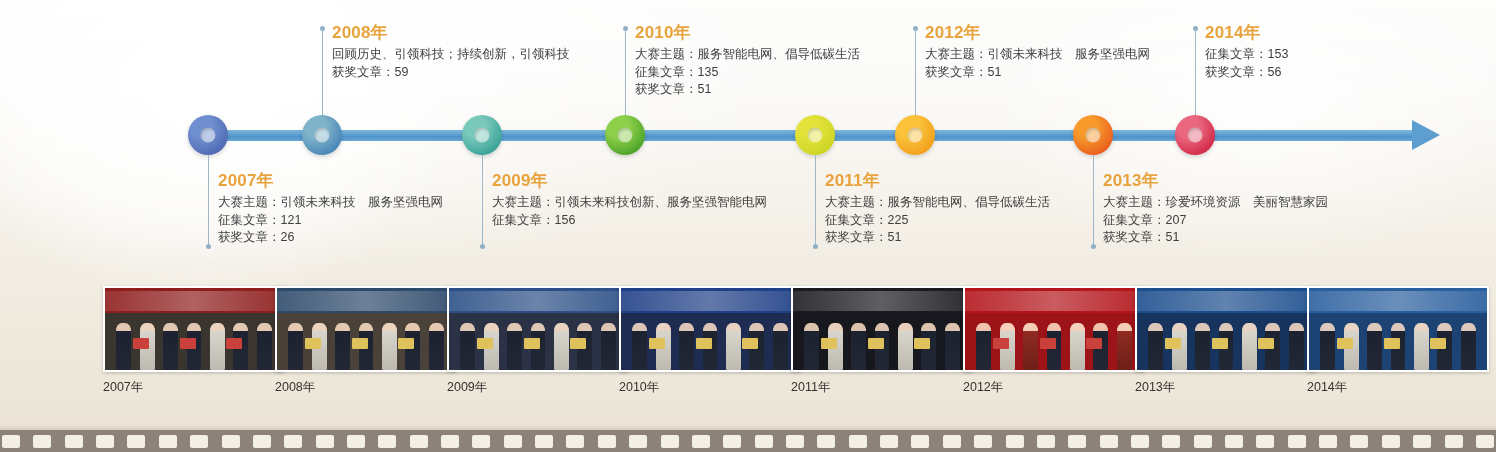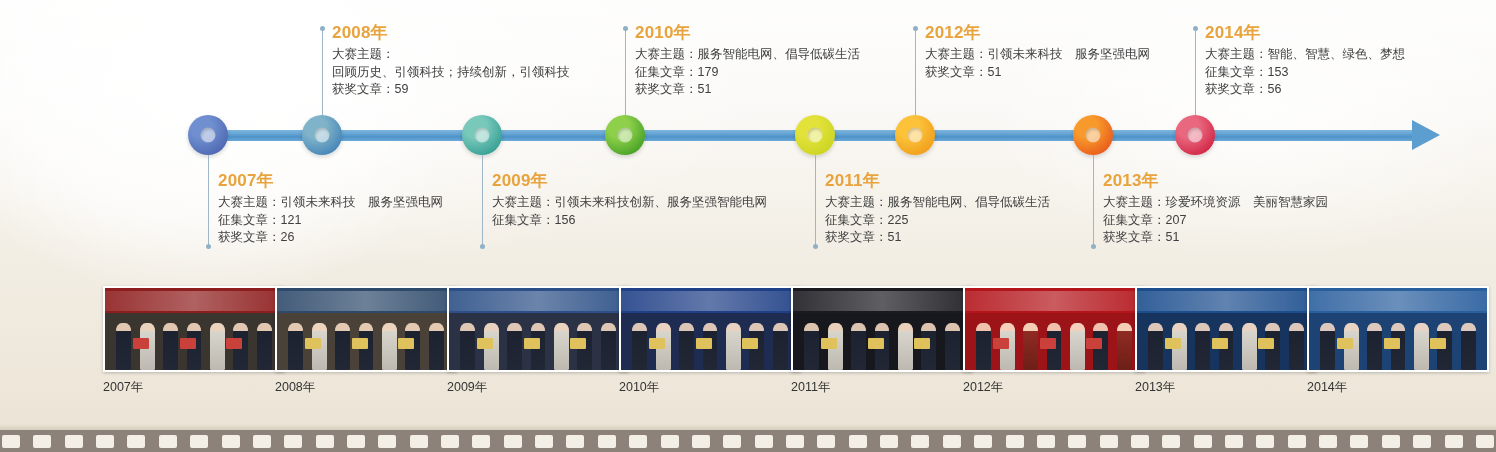--- a/index.html
+++ b/index.html
@@ -282,33 +282,32 @@
       </div>
     <div id="entries-layer">
         <div class="entry" style="left: 218px; top: 170px;">
           <div class="entry-year">2007年</div>
           <div class="entry-line">大赛主题：引领未来科技　服务坚强电网</div>
           <div class="entry-line">征集文章：121</div>
           <div class="entry-line">获奖文章：26</div>
         </div>
         <div class="entry" style="left: 332px; top: 22px;">
           <div class="entry-year">2008年</div>
-          <div class="entry-line">大赛主题：</div>
           <div class="entry-line">回顾历史、引领科技；持续创新，引领科技</div>
           <div class="entry-line">获奖文章：59</div>
         </div>
         <div class="entry" style="left: 492px; top: 170px;">
           <div class="entry-year">2009年</div>
           <div class="entry-line">大赛主题：引领未来科技创新、服务坚强智能电网</div>
           <div class="entry-line">征集文章：156</div>
         </div>
         <div class="entry" style="left: 635px; top: 22px;">
           <div class="entry-year">2010年</div>
           <div class="entry-line">大赛主题：服务智能电网、倡导低碳生活</div>
-          <div class="entry-line">征集文章：179</div>
+          <div class="entry-line">征集文章：135</div>
           <div class="entry-line">获奖文章：51</div>
         </div>
         <div class="entry" style="left: 825px; top: 170px;">
           <div class="entry-year">2011年</div>
           <div class="entry-line">大赛主题：服务智能电网、倡导低碳生活</div>
           <div class="entry-line">征集文章：225</div>
           <div class="entry-line">获奖文章：51</div>
         </div>
         <div class="entry" style="left: 925px; top: 22px;">
           <div class="entry-year">2012年</div>
@@ -316,21 +315,20 @@
           <div class="entry-line">获奖文章：51</div>
         </div>
         <div class="entry" style="left: 1103px; top: 170px;">
           <div class="entry-year">2013年</div>
           <div class="entry-line">大赛主题：珍爱环境资源　美丽智慧家园</div>
           <div class="entry-line">征集文章：207</div>
           <div class="entry-line">获奖文章：51</div>
         </div>
         <div class="entry" style="left: 1205px; top: 22px;">
           <div class="entry-year">2014年</div>
-          <div class="entry-line">大赛主题：智能、智慧、绿色、梦想</div>
           <div class="entry-line">征集文章：153</div>
           <div class="entry-line">获奖文章：56</div>
         </div>
       </div>
   </div>
 
   <div class="gallery" id="gallery-layer">
       <div class="photo-item" style="left: 103px;">
         <div class="photo" style="background: rgb(59, 53, 48);">
           <div class="photo-inner" style="background: linear-gradient(rgb(142, 29, 29) 0%, rgb(142, 29, 29) 30%, rgb(59, 53, 48) 31%, rgb(59, 53, 48) 100%);">

